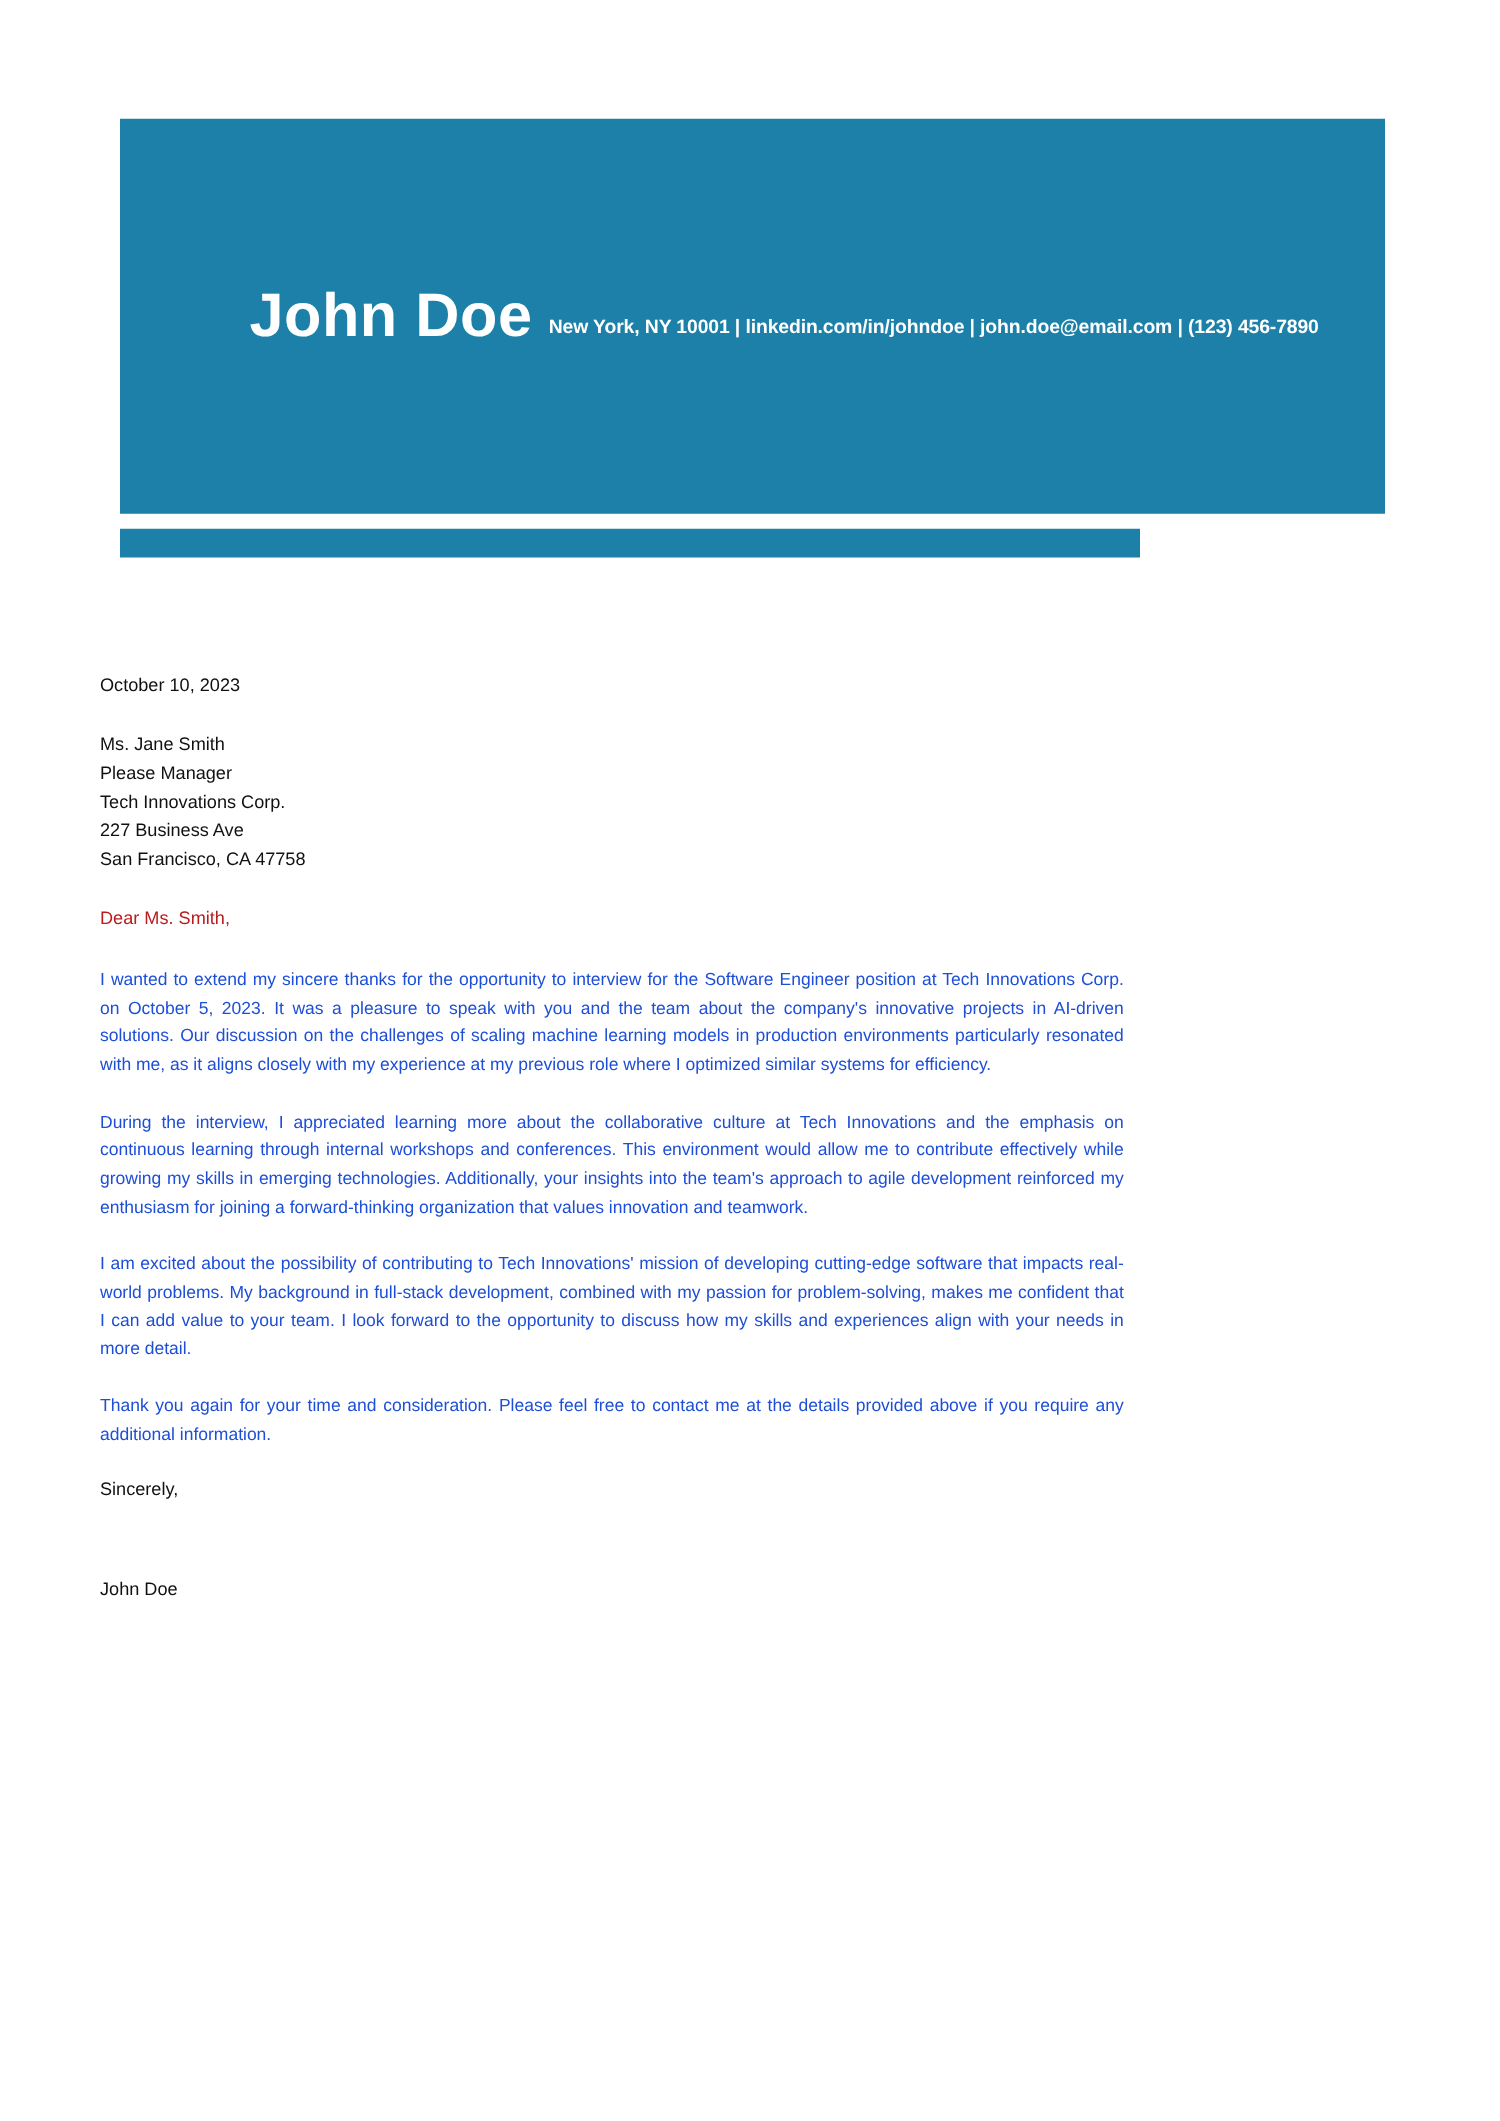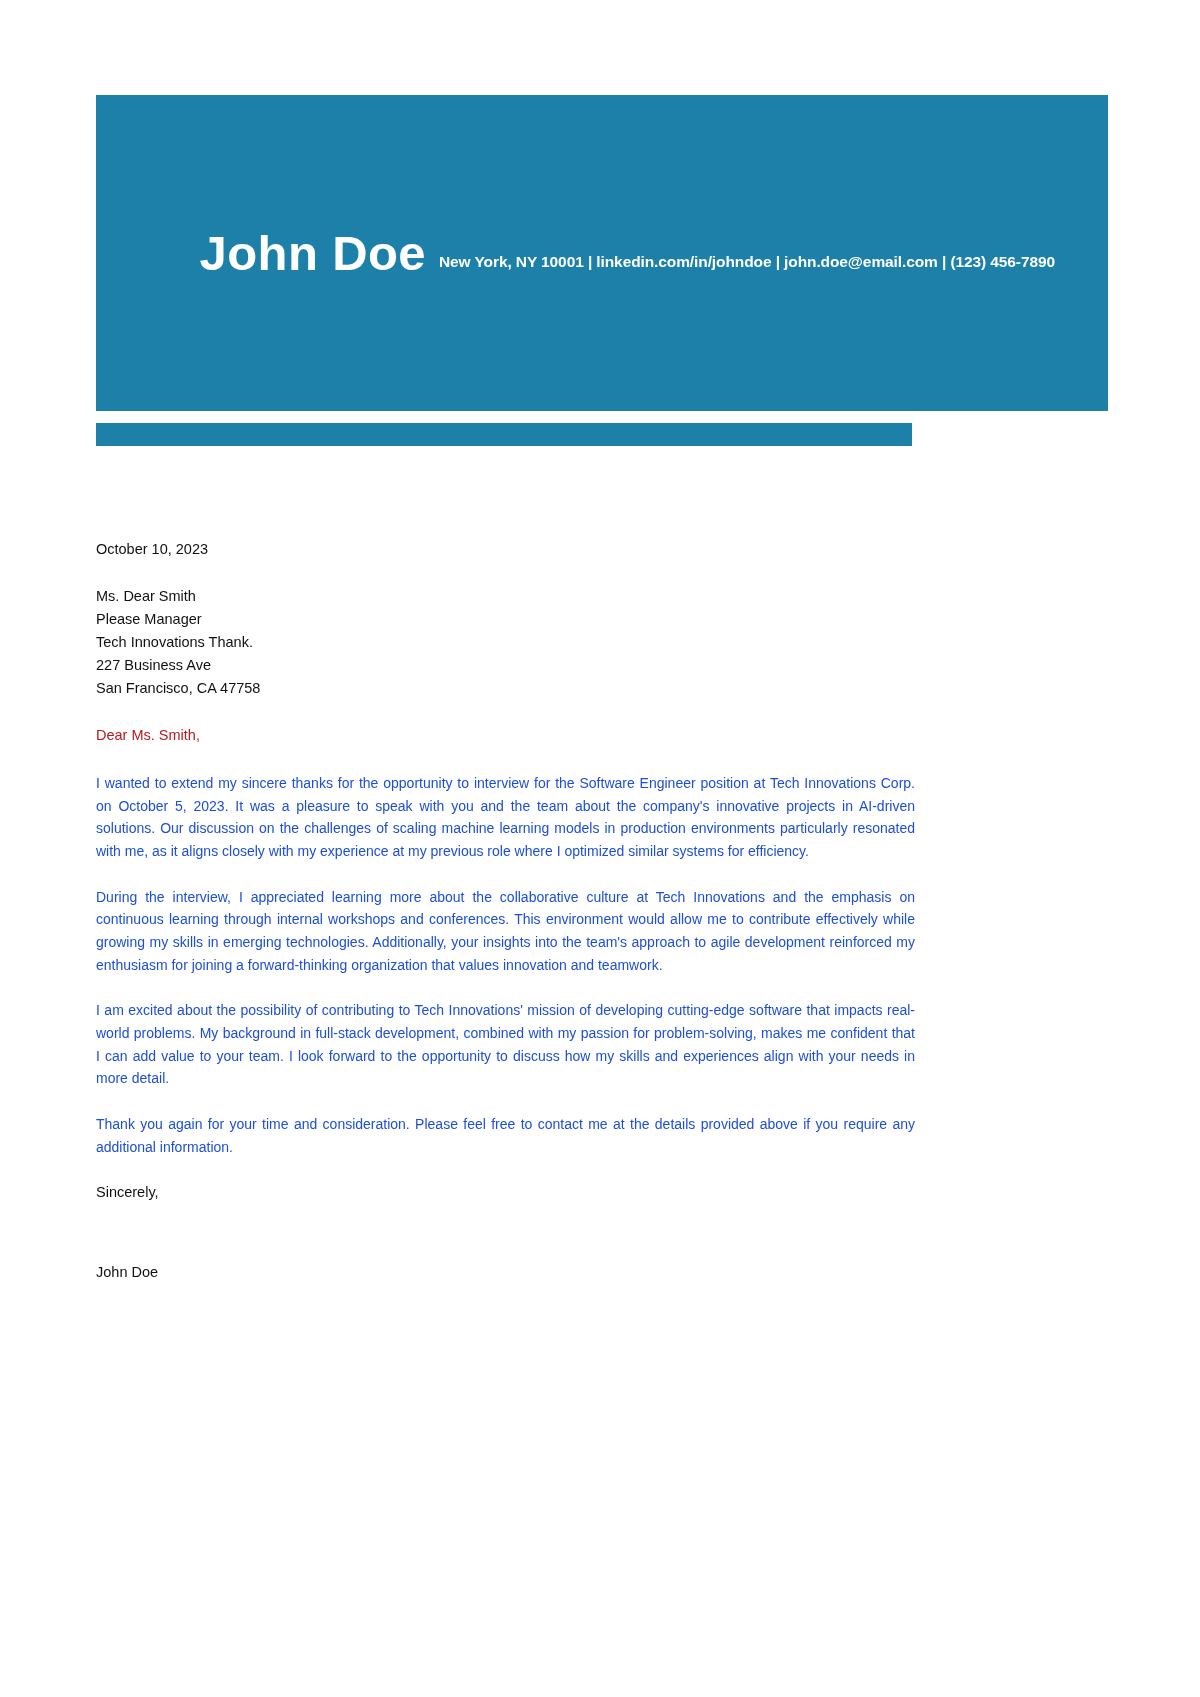--- a/index.html
+++ b/index.html
@@ -84,21 +84,21 @@
     left: 96px;
     top: 423px;
     width: 816px;
     height: 23px;
     background: #1c80a8;
   }
 
   
   .letter {
     position: absolute;
-    left: 96px;
+    left: 80px;
     top: 538px;
     width: 819px;
   }
 
   .date-line {
     font-size: 14.5px;
     color: #111111;
     line-height: 1.6;
     margin: 0 0 24px 0;
   }
@@ -160,23 +160,23 @@
     </div>
   </div>
 
   <div class="accent-bar"></div>
 
   <div class="letter">
 
     <p class="date-line">October 10, 2023</p>
 
     <div class="address-block">
-      <p class="address-line">Ms. Dear Smith</p>
+      <p class="address-line">Ms. Jane Smith</p>
       <p class="address-line">Please Manager</p>
-      <p class="address-line">Tech Innovations Thank.</p>
+      <p class="address-line">Tech Innovations Corp.</p>
       <p class="address-line">227 Business Ave</p>
       <p class="address-line">San Francisco, CA 47758</p>
     </div>
 
     <p class="salutation">Dear Ms. Smith,</p>
 
     <p class="para">I wanted to extend my sincere thanks for the opportunity to interview for the Software Engineer position at Tech Innovations Corp. on October 5, 2023. It was a pleasure to speak with you and the team about the company's innovative projects in AI-driven solutions. Our discussion on the challenges of scaling machine learning models in production environments particularly resonated with me, as it aligns closely with my experience at my previous role where I optimized similar systems for efficiency.</p>
 
     <p class="para">During the interview, I appreciated learning more about the collaborative culture at Tech Innovations and the emphasis on continuous learning through internal workshops and conferences. This environment would allow me to contribute effectively while growing my skills in emerging technologies. Additionally, your insights into the team's approach to agile development reinforced my enthusiasm for joining a forward-thinking organization that values innovation and teamwork.</p>
 

